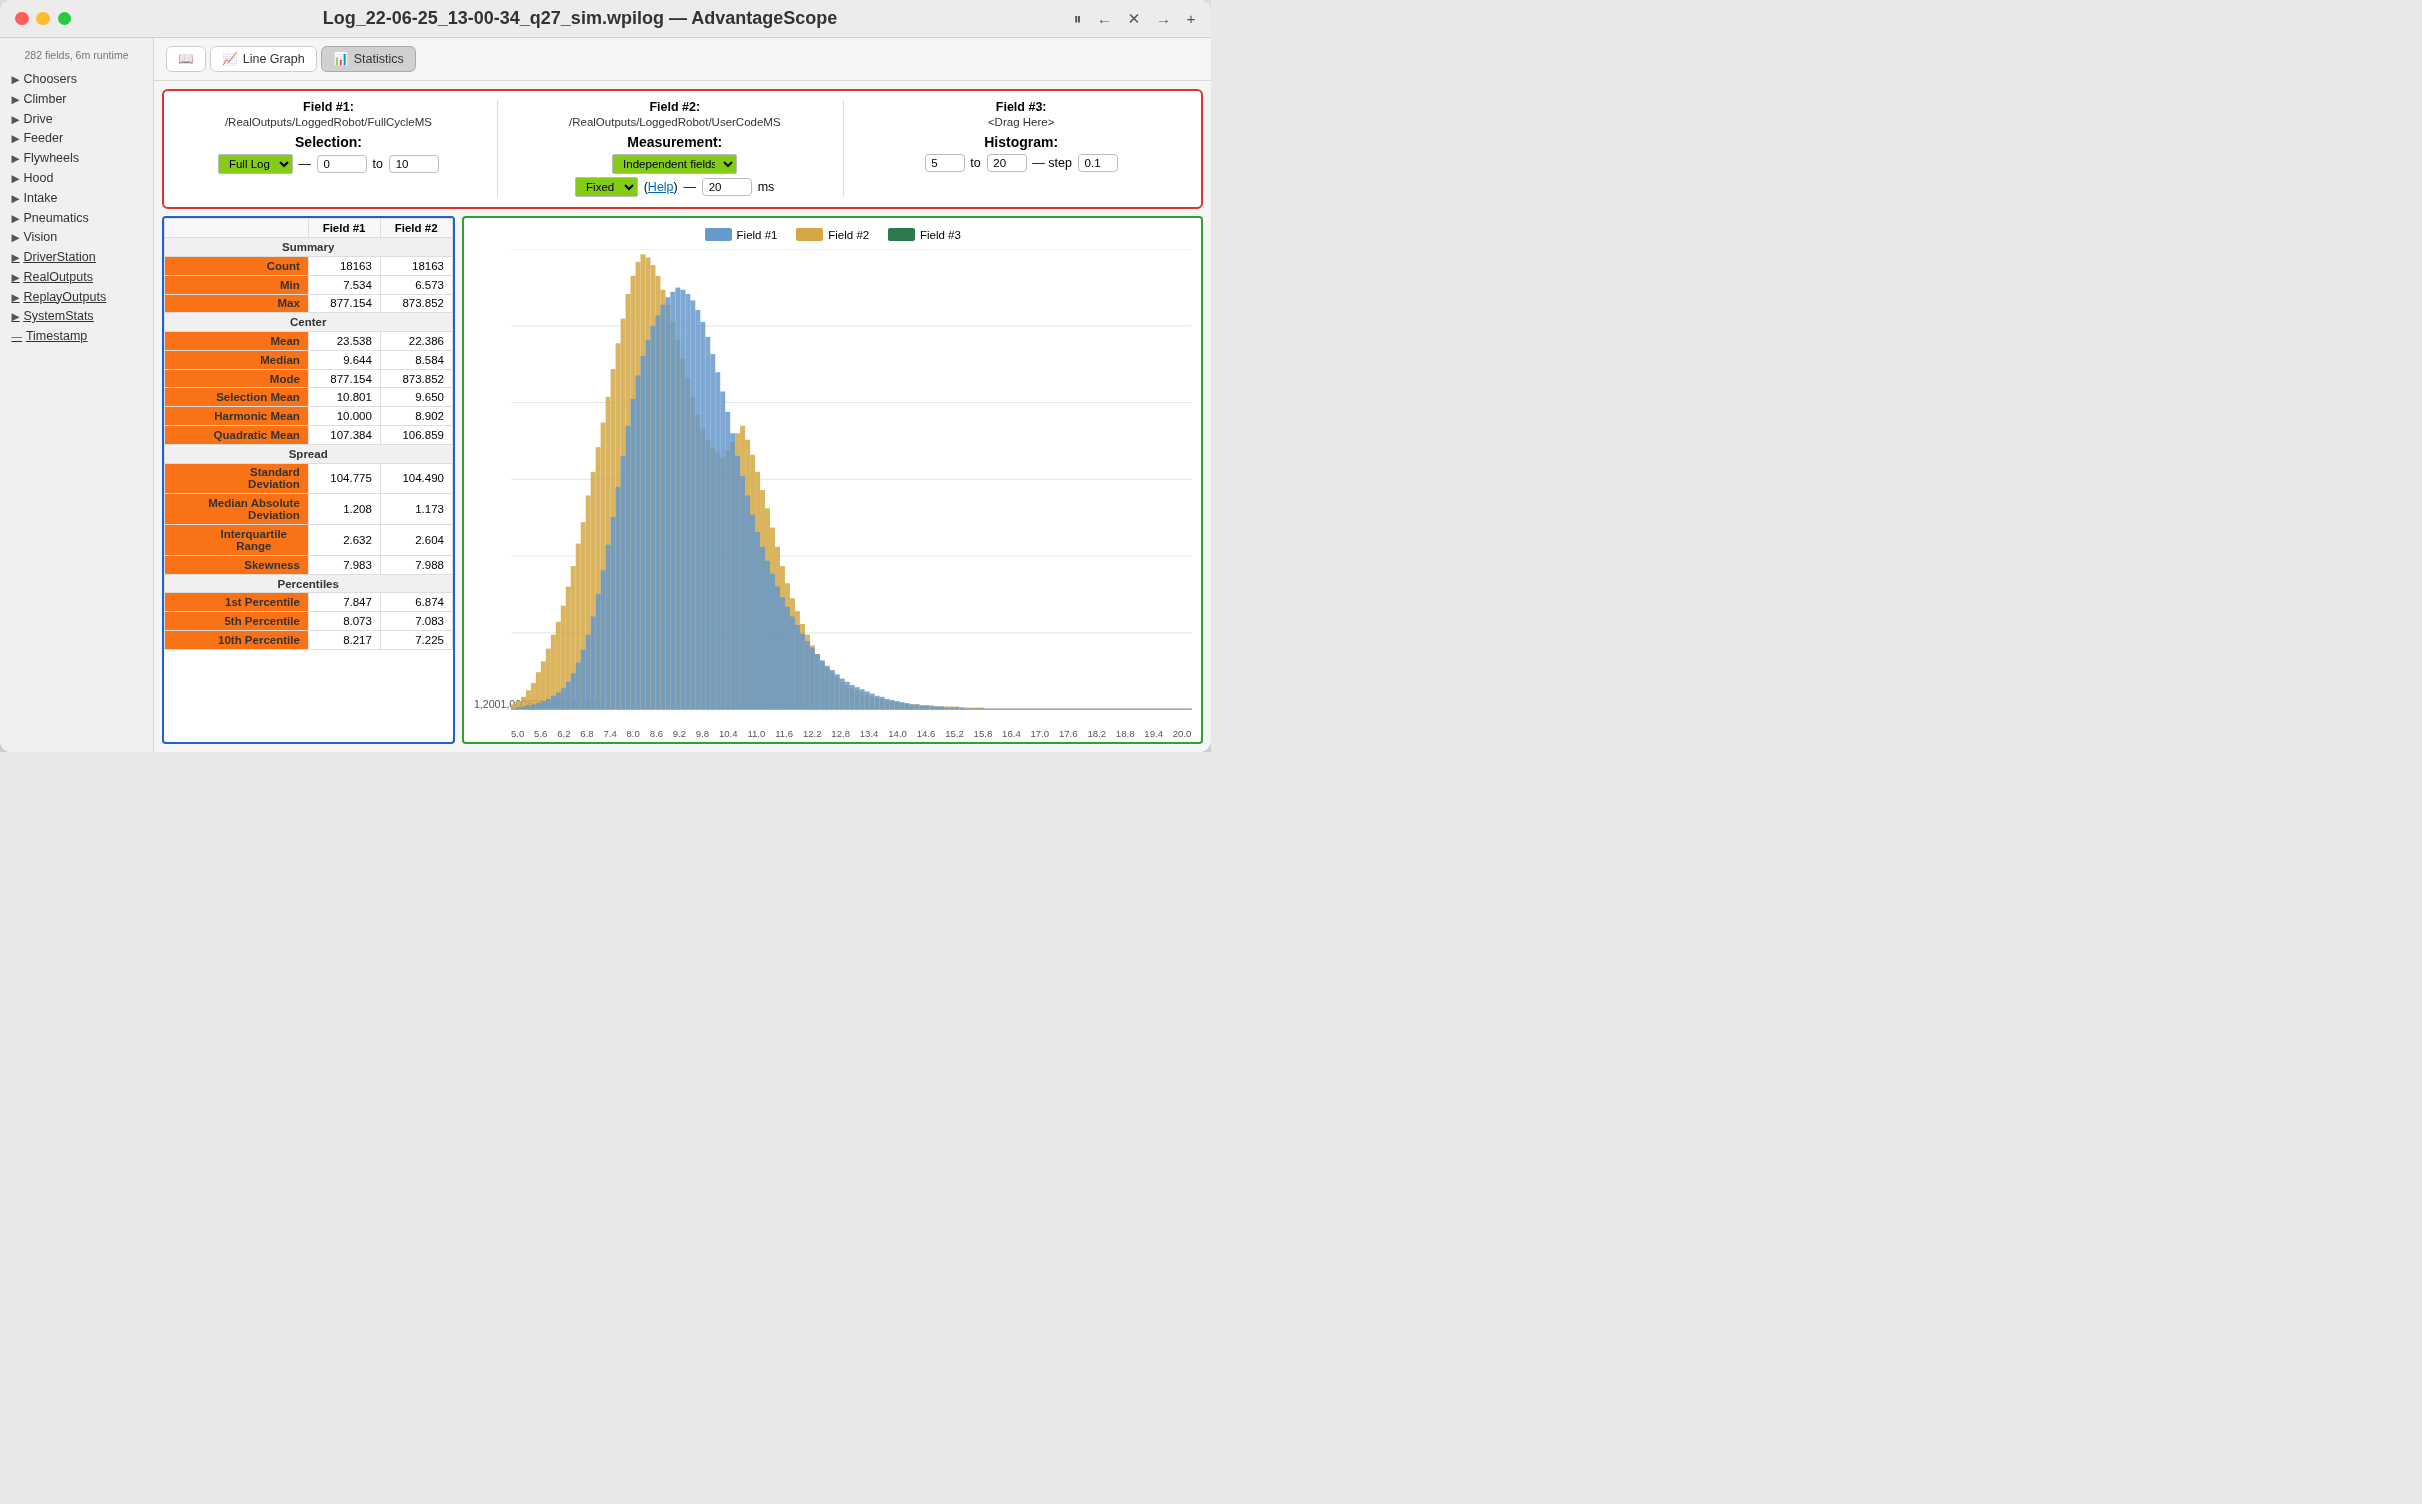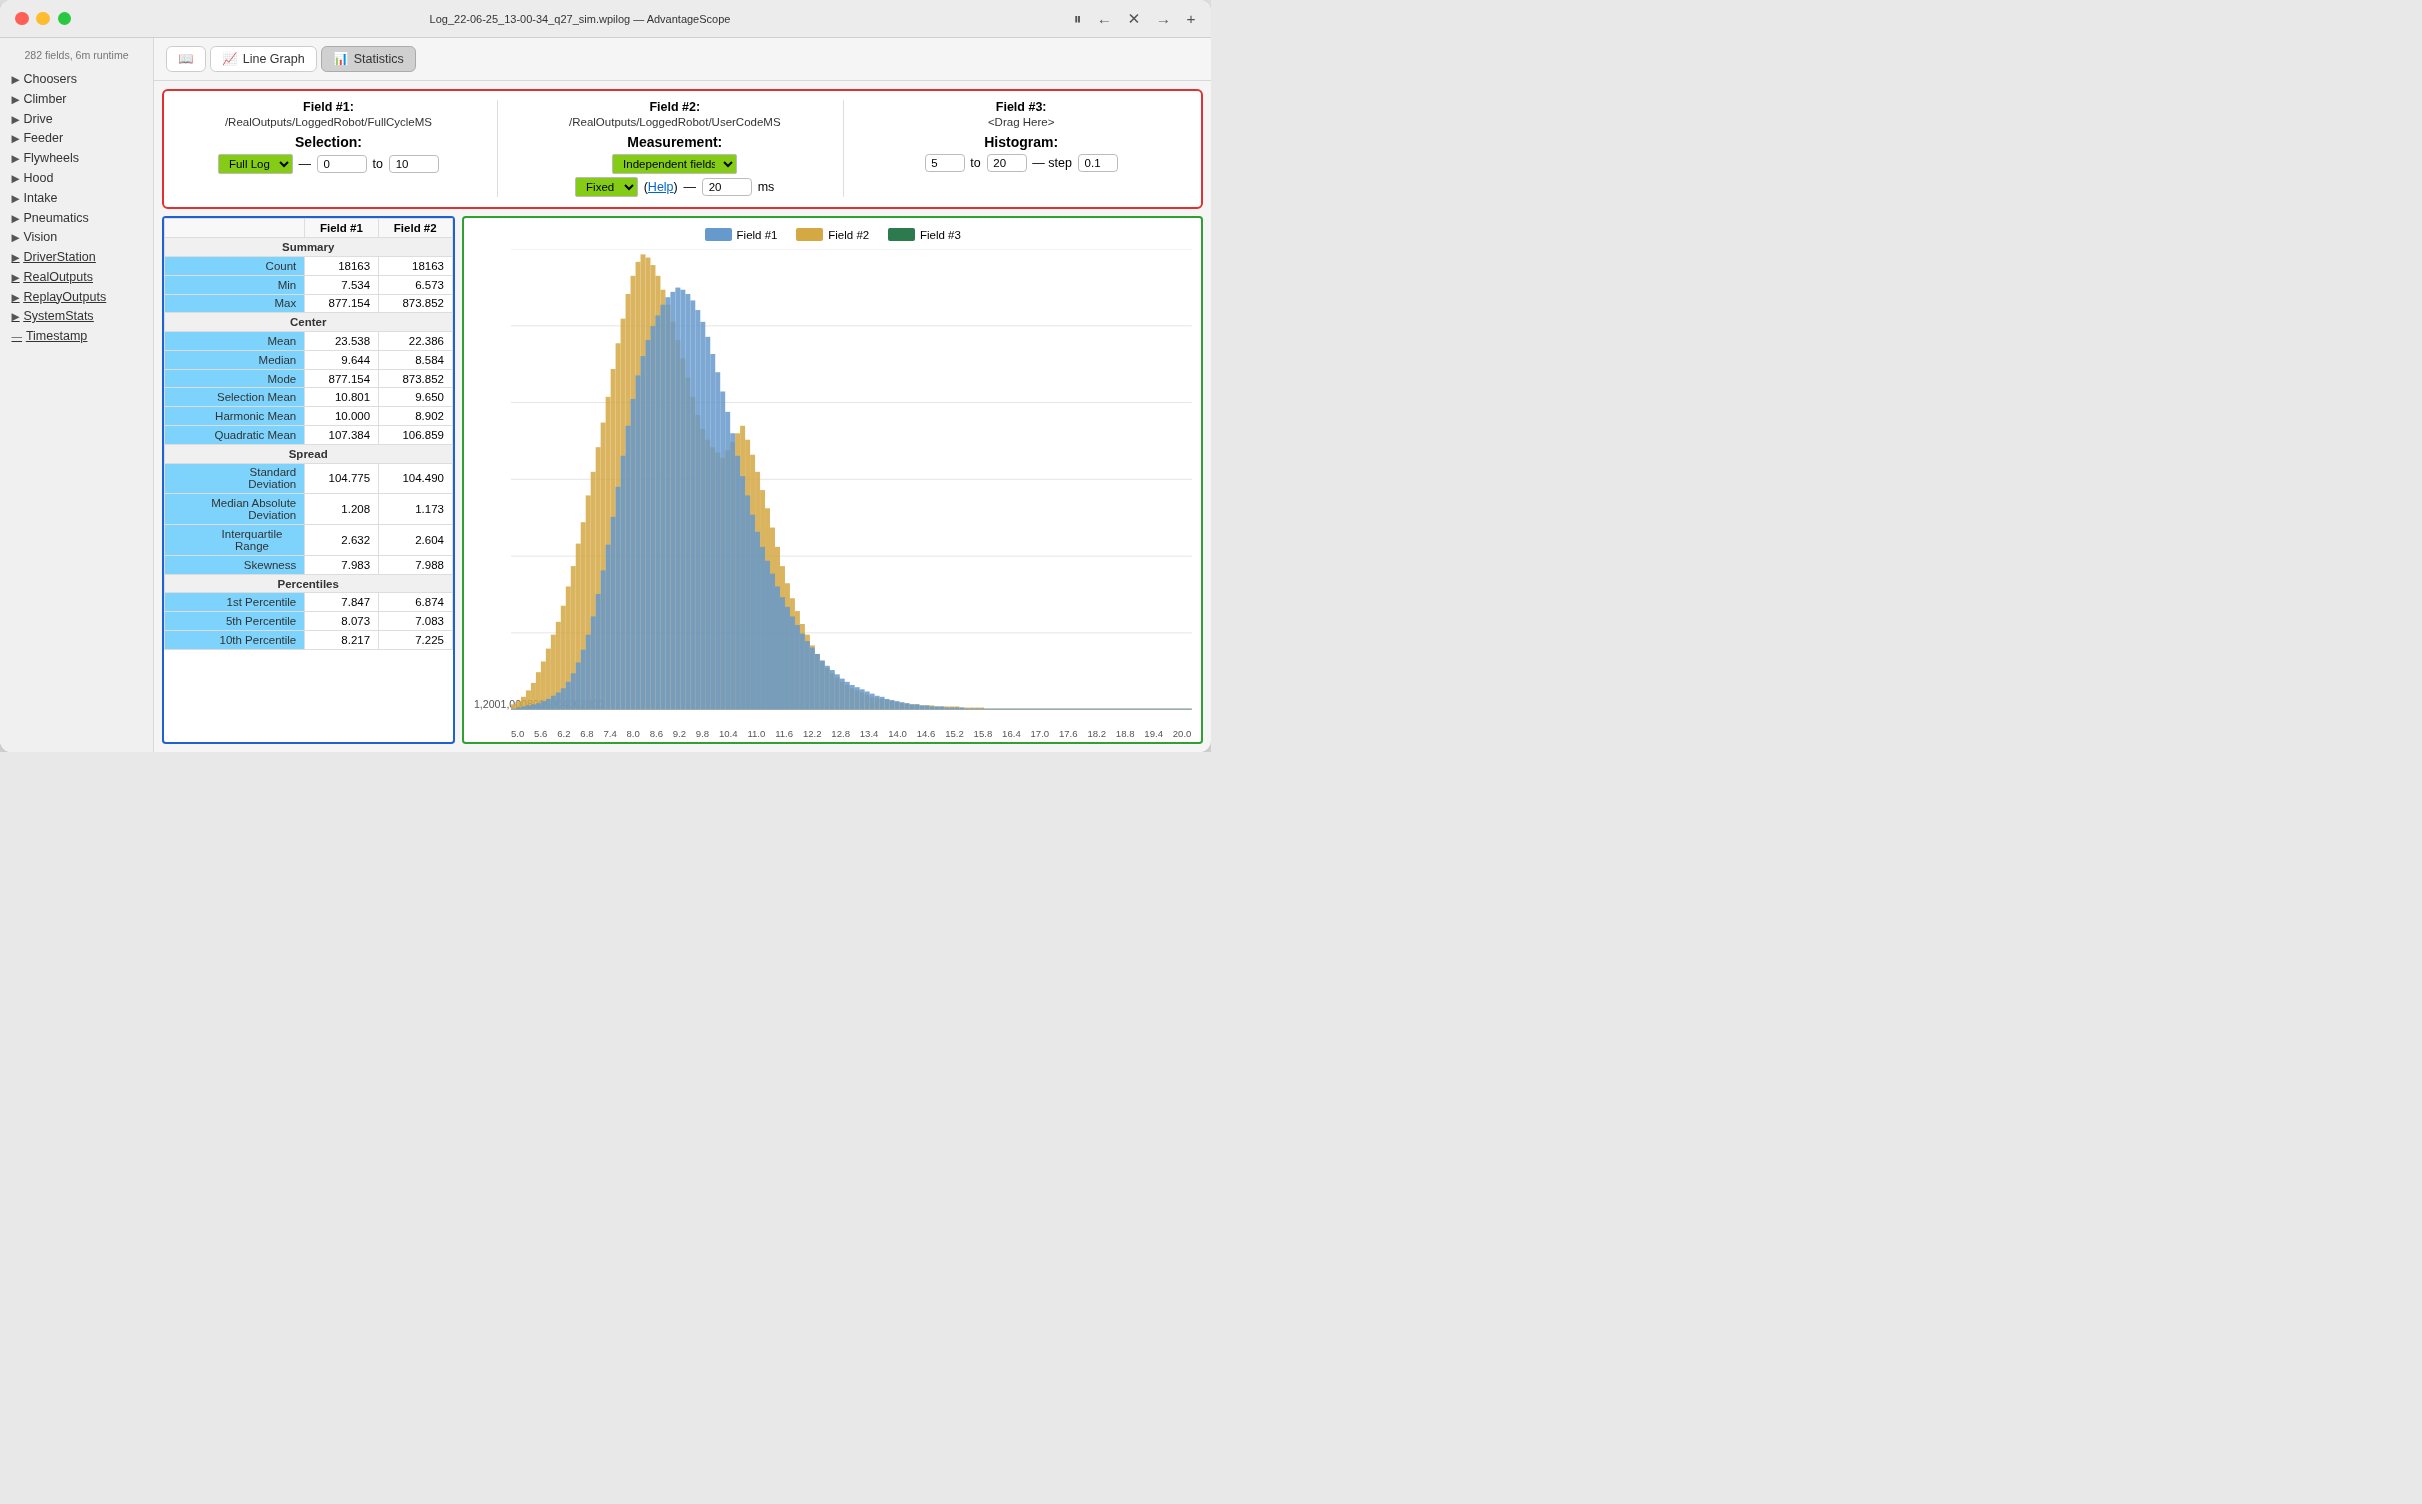--- a/index.html
+++ b/index.html
@@ -39,22 +39,22 @@
       width: 13.4px;
       height: 13.4px;
       border-radius: 50%;
     }
     .wc-close { background: #ff5f57; }
     .wc-min { background: #febc2e; }
     .wc-max { background: #28c840; }
     .title-text {
       flex: 1;
       text-align: center;
-      font-size: 11px;
-      font-weight: 400;
+      font-size: 18px;
+      font-weight: 700;
       color: #333;
     }
     .window-actions {
       display: flex;
       gap: 15.4px;
       color: #555;
       font-size: 15.4px;
     }
     .window-actions span { cursor: pointer; }
     .main-container {
@@ -214,22 +214,22 @@
       text-align: right;
     }
     .stats-table th {
       background: #f8f8f8;
       font-weight: 600;
       text-align: center;
     }
     .stats-table td:first-child {
       text-align: right;
       color: #333;
-      font-weight: 400;
-      background: #7dd3fc;
+      font-weight: 700;
+      background: #f97316;
     }
     .section-header td {
       text-align: center !important;
       font-weight: 700 !important;
       background: #f0f0f0 !important;
       border-top: 1.9px solid #ccc;
     }
     .chart-wrap {
       flex: 1;
       border: 2.4px solid #30a030;

